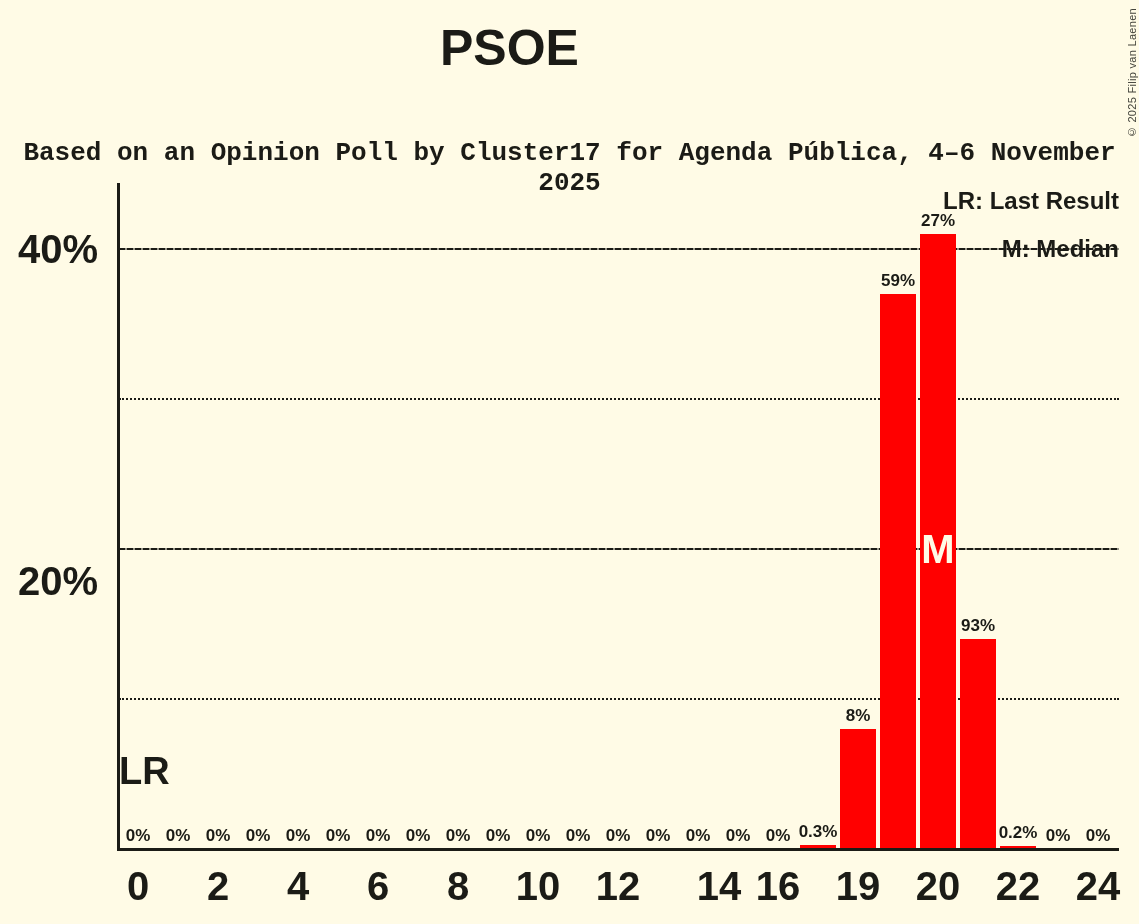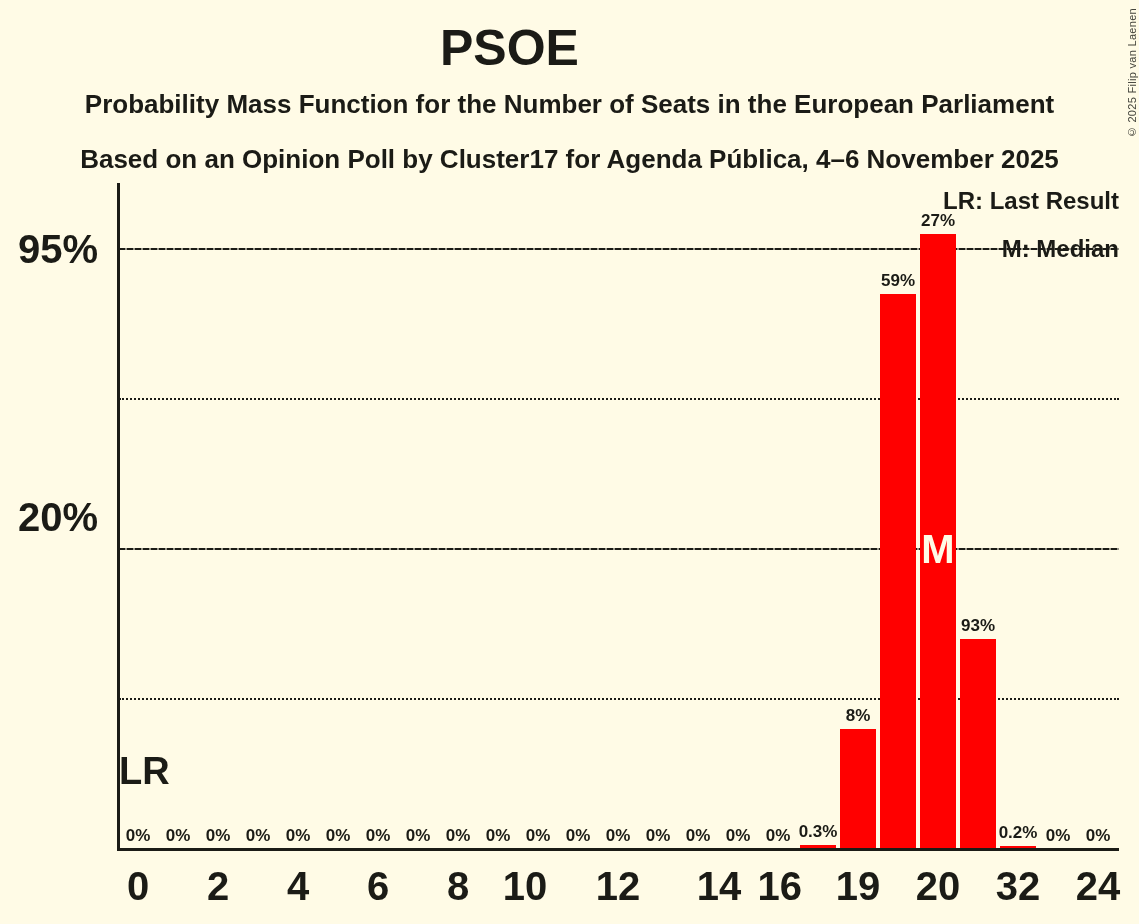--- a/index.html
+++ b/index.html
@@ -18,21 +18,21 @@
     position: absolute; top: 22px; left: 0;
     width: 1019px; text-align: center;
     font-size: 50px; font-weight: bold; line-height: 52px;
   }
   .subtitle {
     position: absolute; left: 0;
     width: 1139px; text-align: center;
     font-size: 26px; font-weight: bold;
   }
   #subtitle1 { top: 89px; }
-  #subtitle2 { top: 144px; }
+  #subtitle2 { top: 138px; font-family: Liberation Mono, monospace; }
   .copyright {
     position: absolute; top: 8px; right: 1px;
     writing-mode: vertical-rl;
     transform: rotate(180deg);
     font-size: 11px; color: #44443c;
     letter-spacing: 0.3px;
   }
   .axis { position: absolute; background: #1B1B16; z-index: 6; }
   #y-axis { left: 117px; top: 183px; width: 3px; height: 668px; }
   #x-axis { left: 117px; top: 848px; width: 1002px; height: 3px; }
@@ -84,37 +84,36 @@
     font-size: 40px; font-weight: bold; line-height: 42px;
     color: #FFFBE6; z-index: 5;
   }
 </style>
 </head>
 <body style="background: rgb(255, 251, 230); color: rgb(27, 27, 22);">
 
 <div id="canvas">
 
   <div class="title">PSOE</div>
-  <div class="subtitle" id="subtitle1">Probability Mass Function for the Number of Seats in the European Parliament</div>
   <div class="subtitle" id="subtitle2">Based on an Opinion Poll by Cluster17 for Agenda Pública, 4–6 November 2025</div>
   <div class="copyright">© 2025 Filip van Laenen</div>
 
   <div class="legend-item" id="legend-lr">LR: Last Result</div>
   <div class="legend-item" id="legend-m">M: Median</div>
 
   <div id="plot">
     <div id="gridlines">
         <div class="gridline minor" style="top: 698px;"></div>
         <div class="gridline minor" style="top: 398px;"></div>
         <div class="gridline major" style="top: 548px;"></div>
         <div class="gridline major" style="top: 248px;"></div>
       </div>
     <div id="y-ticks">
-        <div class="y-tick" style="top: 496px;">20%</div>
-        <div class="y-tick" style="top: 228px;">95%</div>
+        <div class="y-tick" style="top: 560px;">20%</div>
+        <div class="y-tick" style="top: 228px;">40%</div>
       </div>
     <div id="bars">
         <div class="bar" style="left: 800px; top: 844.5px; height: 4.5px; background: rgb(255, 0, 0);"></div>
         <div class="bar" style="left: 840px; top: 729px; height: 120px; background: rgb(255, 0, 0);"></div>
         <div class="bar" style="left: 880px; top: 294px; height: 555px; background: rgb(255, 0, 0);"></div>
         <div class="bar" style="left: 920px; top: 234px; height: 615px; background: rgb(255, 0, 0);"></div>
         <div class="bar" style="left: 960px; top: 639px; height: 210px; background: rgb(255, 0, 0);"></div>
         <div class="bar" style="left: 1000px; top: 846px; height: 3px; background: rgb(255, 0, 0);"></div>
       </div>
     <div id="bar-labels">
@@ -143,27 +142,27 @@
         <div class="bar-label" style="left: 978px; top: 824px;">0.2%</div>
         <div class="bar-label" style="left: 1018px; top: 827px;">0%</div>
         <div class="bar-label" style="left: 1058px; top: 827px;">0%</div>
       </div>
     <div id="x-ticks">
         <div class="x-tick" style="left: 98px;">0</div>
         <div class="x-tick" style="left: 178px;">2</div>
         <div class="x-tick" style="left: 258px;">4</div>
         <div class="x-tick" style="left: 338px;">6</div>
         <div class="x-tick" style="left: 418px;">8</div>
-        <div class="x-tick" style="left: 485px;">10</div>
+        <div class="x-tick" style="left: 498px;">10</div>
         <div class="x-tick" style="left: 578px;">12</div>
         <div class="x-tick" style="left: 679px;">14</div>
-        <div class="x-tick" style="left: 722px; text-align: right;">16</div>
+        <div class="x-tick" style="left: 738px;">16</div>
         <div class="x-tick" style="left: 818px;">19</div>
         <div class="x-tick" style="left: 898px;">20</div>
-        <div class="x-tick" style="left: 978px;">32</div>
+        <div class="x-tick" style="left: 978px;">22</div>
         <div class="x-tick" style="left: 1058px;">24</div>
       </div>
     <div class="axis" id="y-axis"></div>
     <div class="axis" id="x-axis"></div>
     <div id="lr-marker">LR</div>
     <div id="m-marker" style="left: 920px; top: 528px;">M</div>
   </div>
 
 </div>
 

